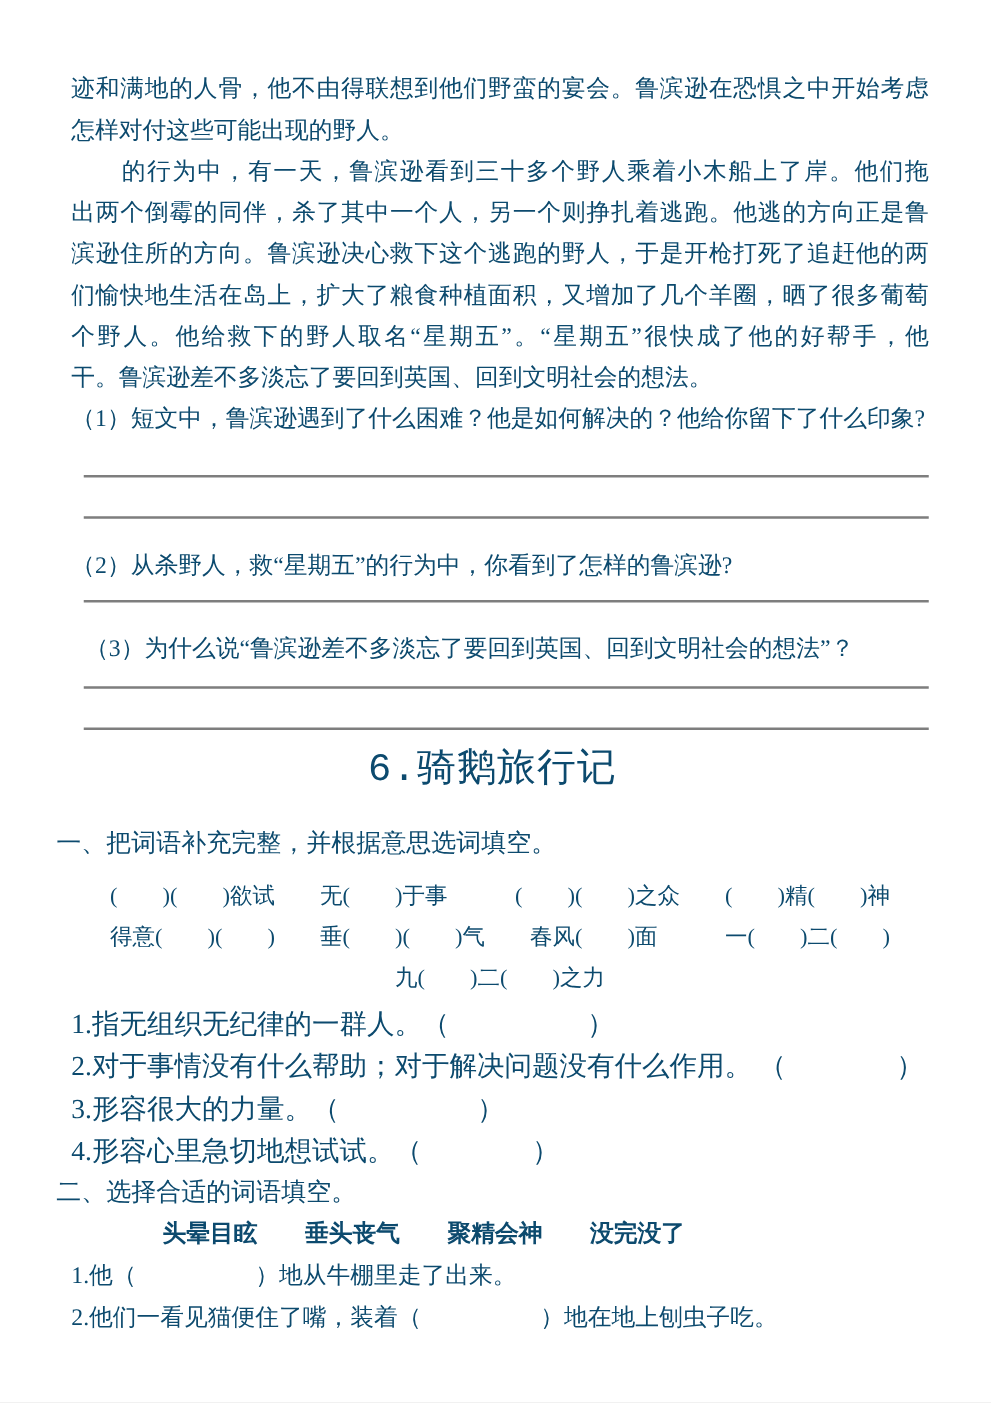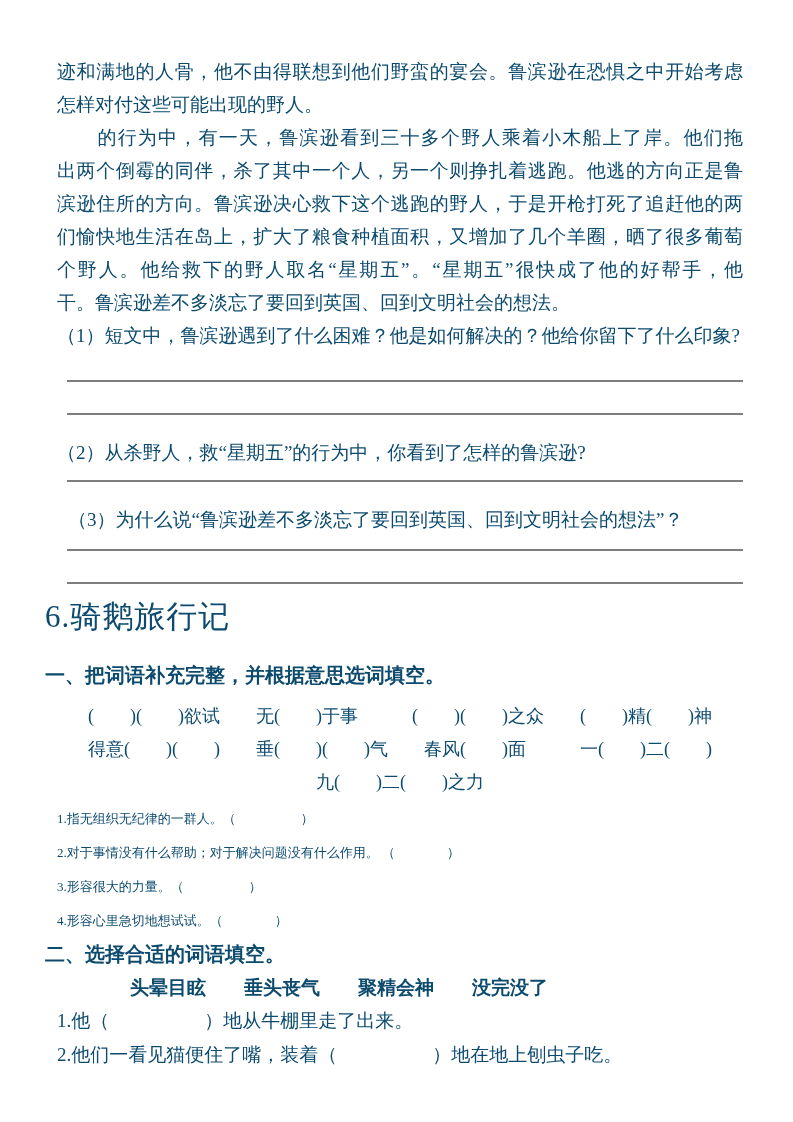--- a/index.html
+++ b/index.html
@@ -41,43 +41,44 @@
   .hr3{margin-top:10px;}
   .hr4{margin-top:12px;}
   .hr5{margin-top:31px;}
   .q2{margin-top:21px;}
   .q3{margin-top:21px;margin-left:11px;}
   .lesson-title{
     margin-top:12px;
     margin-left:-12px;
     font-size:31px;
     line-height:42px;
-    text-align:left;
+    text-align:center;
     font-weight:500;
     letter-spacing:1px;
+    font-family:Liberation Mono, monospace;
   }
   .sec-heading{
     margin-top:21px;
     margin-left:-12px;
     font-family:"Liberation Sans","DejaVu Sans",sans-serif;
-    font-weight:bold;
+    font-weight:normal;
     font-size:20px;
     line-height:33px;
     white-space:pre-wrap;
   }
   .sec-heading.s2{margin-top:0;}
   .wordrow{
     font-size:18px;
     line-height:33px;
     white-space:pre-wrap;
     text-align:center;
   }
   .wordrow.first{margin-top:8px;}
   .defrow{
-    font-size:13px;
+    font-size:22px;
     line-height:34px;
     white-space:pre-wrap;
   }
   .defs{margin-top:3px;}
   .wordbank{
     font-family:"Liberation Sans","DejaVu Sans",sans-serif;
     font-weight:bold;
     font-size:19px;
     line-height:33px;
     padding-left:73px;

